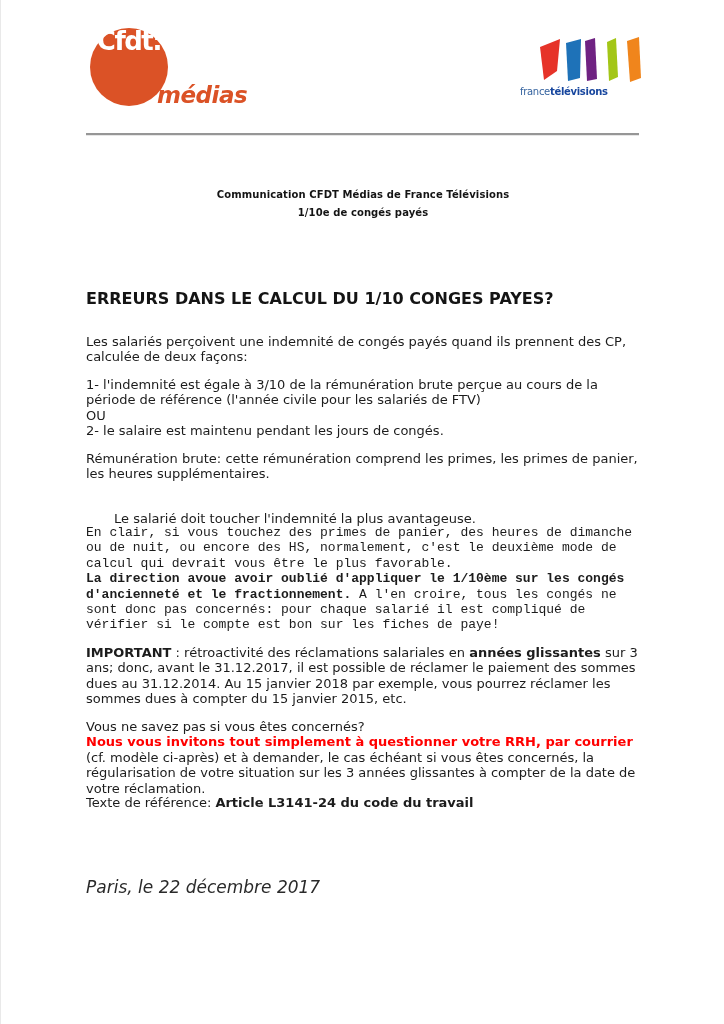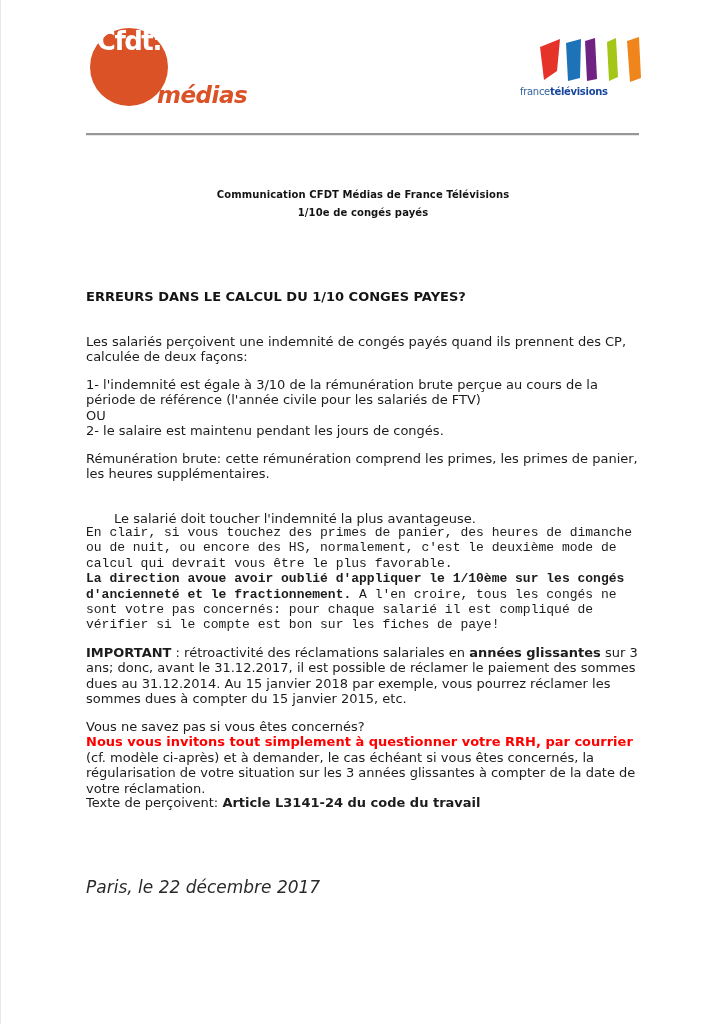--- a/index.html
+++ b/index.html
@@ -48,21 +48,21 @@
   }
 
   
   .doc-title {
     position: absolute; left: 0; top: 186px; width: 724px;
     text-align: center; font-weight: bold; font-size: 10px;
     line-height: 17.5px; color: #141414; letter-spacing: 0.1px;
   }
   .doc-heading {
     position: absolute; left: 85px; top: 289px; width: 558px;
-    font-weight: bold; font-size: 13px; color: #141414;
+    font-weight: bold; font-size: 16px; color: #141414;
   }
   .para {
     position: absolute; left: 85px; width: 558px;
     font-size: 13px; line-height: 15.4px;
     color: var(--body-text, #1C1C1C);
     margin: 0;
   }
   .p1 { top: 334px; }
   .p2 { top: 377px; }
   .p3 { top: 451px; }
@@ -116,31 +116,31 @@
     <span>OU</span><br>
     <span>2- le salaire est maintenu pendant les jours de congés.</span>
   </p>
 
   <p class="para p3">Rémunération brute: cette rémunération comprend les primes, les primes de panier, les heures supplémentaires.</p>
 
   <p class="para p4">Le salarié doit toucher l'indemnité la plus avantageuse.</p>
 
   <p class="para p5">
     <span>En clair, si vous touchez des primes de panier, des heures de dimanche ou de nuit, ou encore des HS, normalement, c'est le deuxième mode de calcul qui devrait vous être le plus favorable.</span><br>
-    <span class="bold">La direction avoue avoir oublié d'appliquer le 1/10ème sur les congés d'ancienneté et le fractionnement.</span><span> A l'en croire, tous les congés ne sont votre pas concernés: pour chaque salarié il est compliqué de vérifier si le compte est bon sur les fiches de paye!</span>
+    <span class="bold">La direction avoue avoir oublié d'appliquer le 1/10ème sur les congés d'ancienneté et le fractionnement.</span><span> A l'en croire, tous les congés ne sont donc pas concernés: pour chaque salarié il est compliqué de vérifier si le compte est bon sur les fiches de paye!</span>
   </p>
 
   <p class="para p6">
     <span class="bold">IMPORTANT</span><span> : rétroactivité des réclamations salariales en </span><span class="bold">années glissantes</span><span> sur 3 ans; donc, avant le 31.12.2017, il est possible de réclamer le paiement des sommes dues au 31.12.2014. Au 15 janvier 2018 par exemple, vous pourrez réclamer les sommes dues à compter du 15 janvier 2015, etc.</span>
   </p>
 
   <p class="para p7">
     <span>Vous ne savez pas si vous êtes concernés?</span><br>
     <span class="red-bold">Nous vous invitons tout simplement à questionner votre RRH, par courrier</span><span> (cf. modèle ci-après) et à demander, le cas échéant si vous êtes concernés, la régularisation de votre situation sur les 3 années glissantes à compter de la date de votre réclamation.</span>
   </p>
 
   <p class="para p8">
-    <span>Texte de perçoivent: </span><span class="bold">Article L3141-24 du code du travail</span>
+    <span>Texte de référence: </span><span class="bold">Article L3141-24 du code du travail</span>
   </p>
 
   <div class="date-line">Paris, le 22 décembre 2017</div>
 
 </div>
 
 </body></html>

